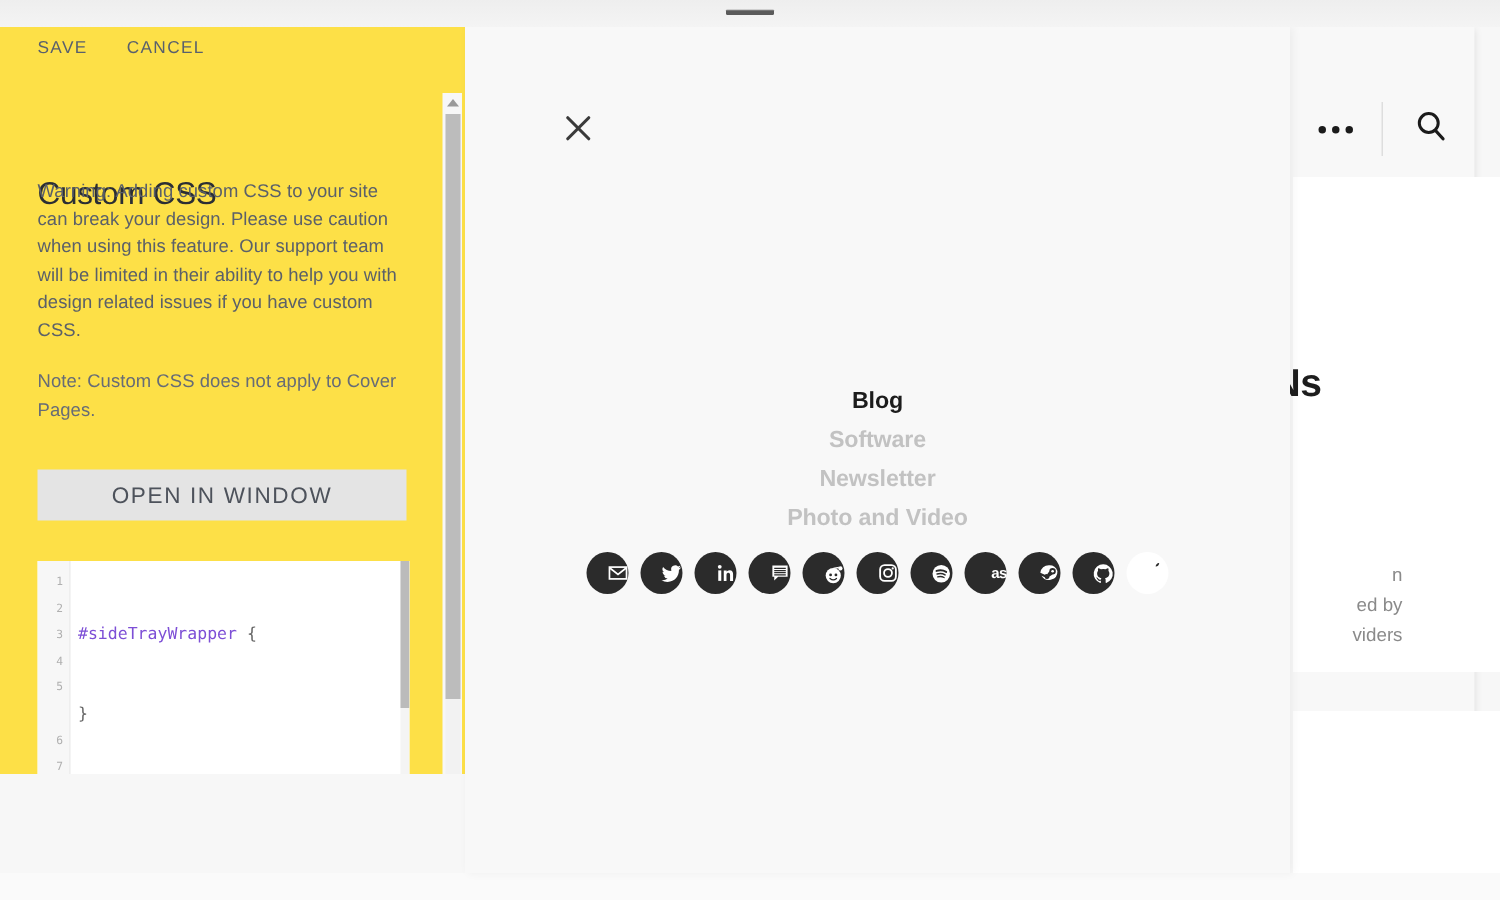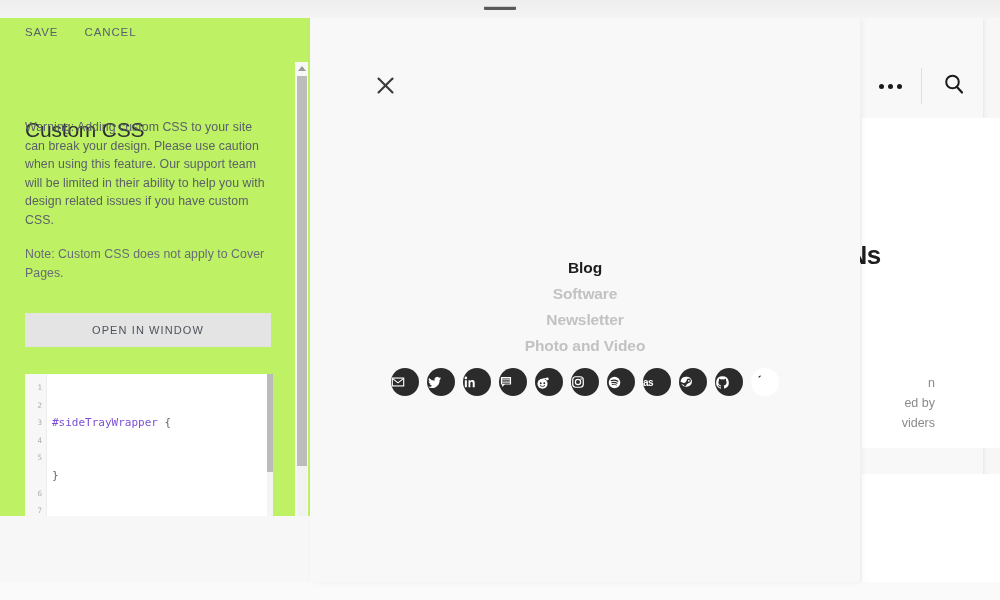--- a/index.html
+++ b/index.html
@@ -8,21 +8,21 @@
     overflow: hidden;
     font-family: "Liberation Sans", sans-serif;
     background: #f7f7f7;
   }
   #root { position: relative; width: 1000px; height: 600px; background: #f7f7f7; }
 
   
   .sidebar {
     position: absolute; left: 0; top: 0;
     width: 310px; height: 516px;
-    background: #bef264;
+    background: #fde047;
     overflow: hidden;
   }
   .sb-actions {
     position: absolute; left: 25px; top: 26px;
     display: flex; gap: 26px;
   }
   .sb-actions span {
     font-size: 11.5px; letter-spacing: 0.9px;
     color: #59606d; font-weight: 400; cursor: pointer;
   }
@@ -36,21 +36,21 @@
   .sb-p {
     font-size: 12.3px; line-height: 18.5px;
     color: #676c76; margin-bottom: 16px;
     letter-spacing: 0.05px;
   }
   .sb-p.warn { color: #5b6069; }
   .sb-btn {
     position: absolute; left: 25px; top: 313px;
     width: 246px; height: 34px;
     background: #e4e4e4; border: none;
-    font-size: 11px; letter-spacing: 1.1px;
+    font-size: 15px; letter-spacing: 1.1px;
     color: #4d525b; font-weight: 400;
     display: flex; align-items: center; justify-content: center;
     cursor: pointer;
   }
 
   
   .code-wrap {
     position: absolute; left: 25px; top: 374px;
     width: 248px; height: 226px;
     background: #fff;
@@ -176,21 +176,21 @@
   .ov-nav a.active { color: #1c1c1c; margin-top: 37px; }
   .ov-nav a.dim { color: #c2c2c2; font-weight: 600; }
   .ov-social {
     position: absolute; left: 0; top: 350px;
     width: 550px;
     display: flex; justify-content: center; gap: 8px;
   }
   .soc {
     width: 28px; height: 28px; border-radius: 50%;
     background: #2b2b2b;
-    display: flex; align-items: center; justify-content: flex-start;
+    display: flex; align-items: center; justify-content: flex-end;
     cursor: pointer; flex: 0 0 28px;
   }
   .soc.white { background: #ffffff; }
   .soc svg { display: block; }
   .soc .lf { color: #fff; font-size: 10px; font-weight: 700; font-family: "Liberation Sans", sans-serif; letter-spacing: -0.5px; }
 
   
   .drag-handle {
     position: absolute; left: 50%; top: 6px;
     transform: translateX(-50%);

